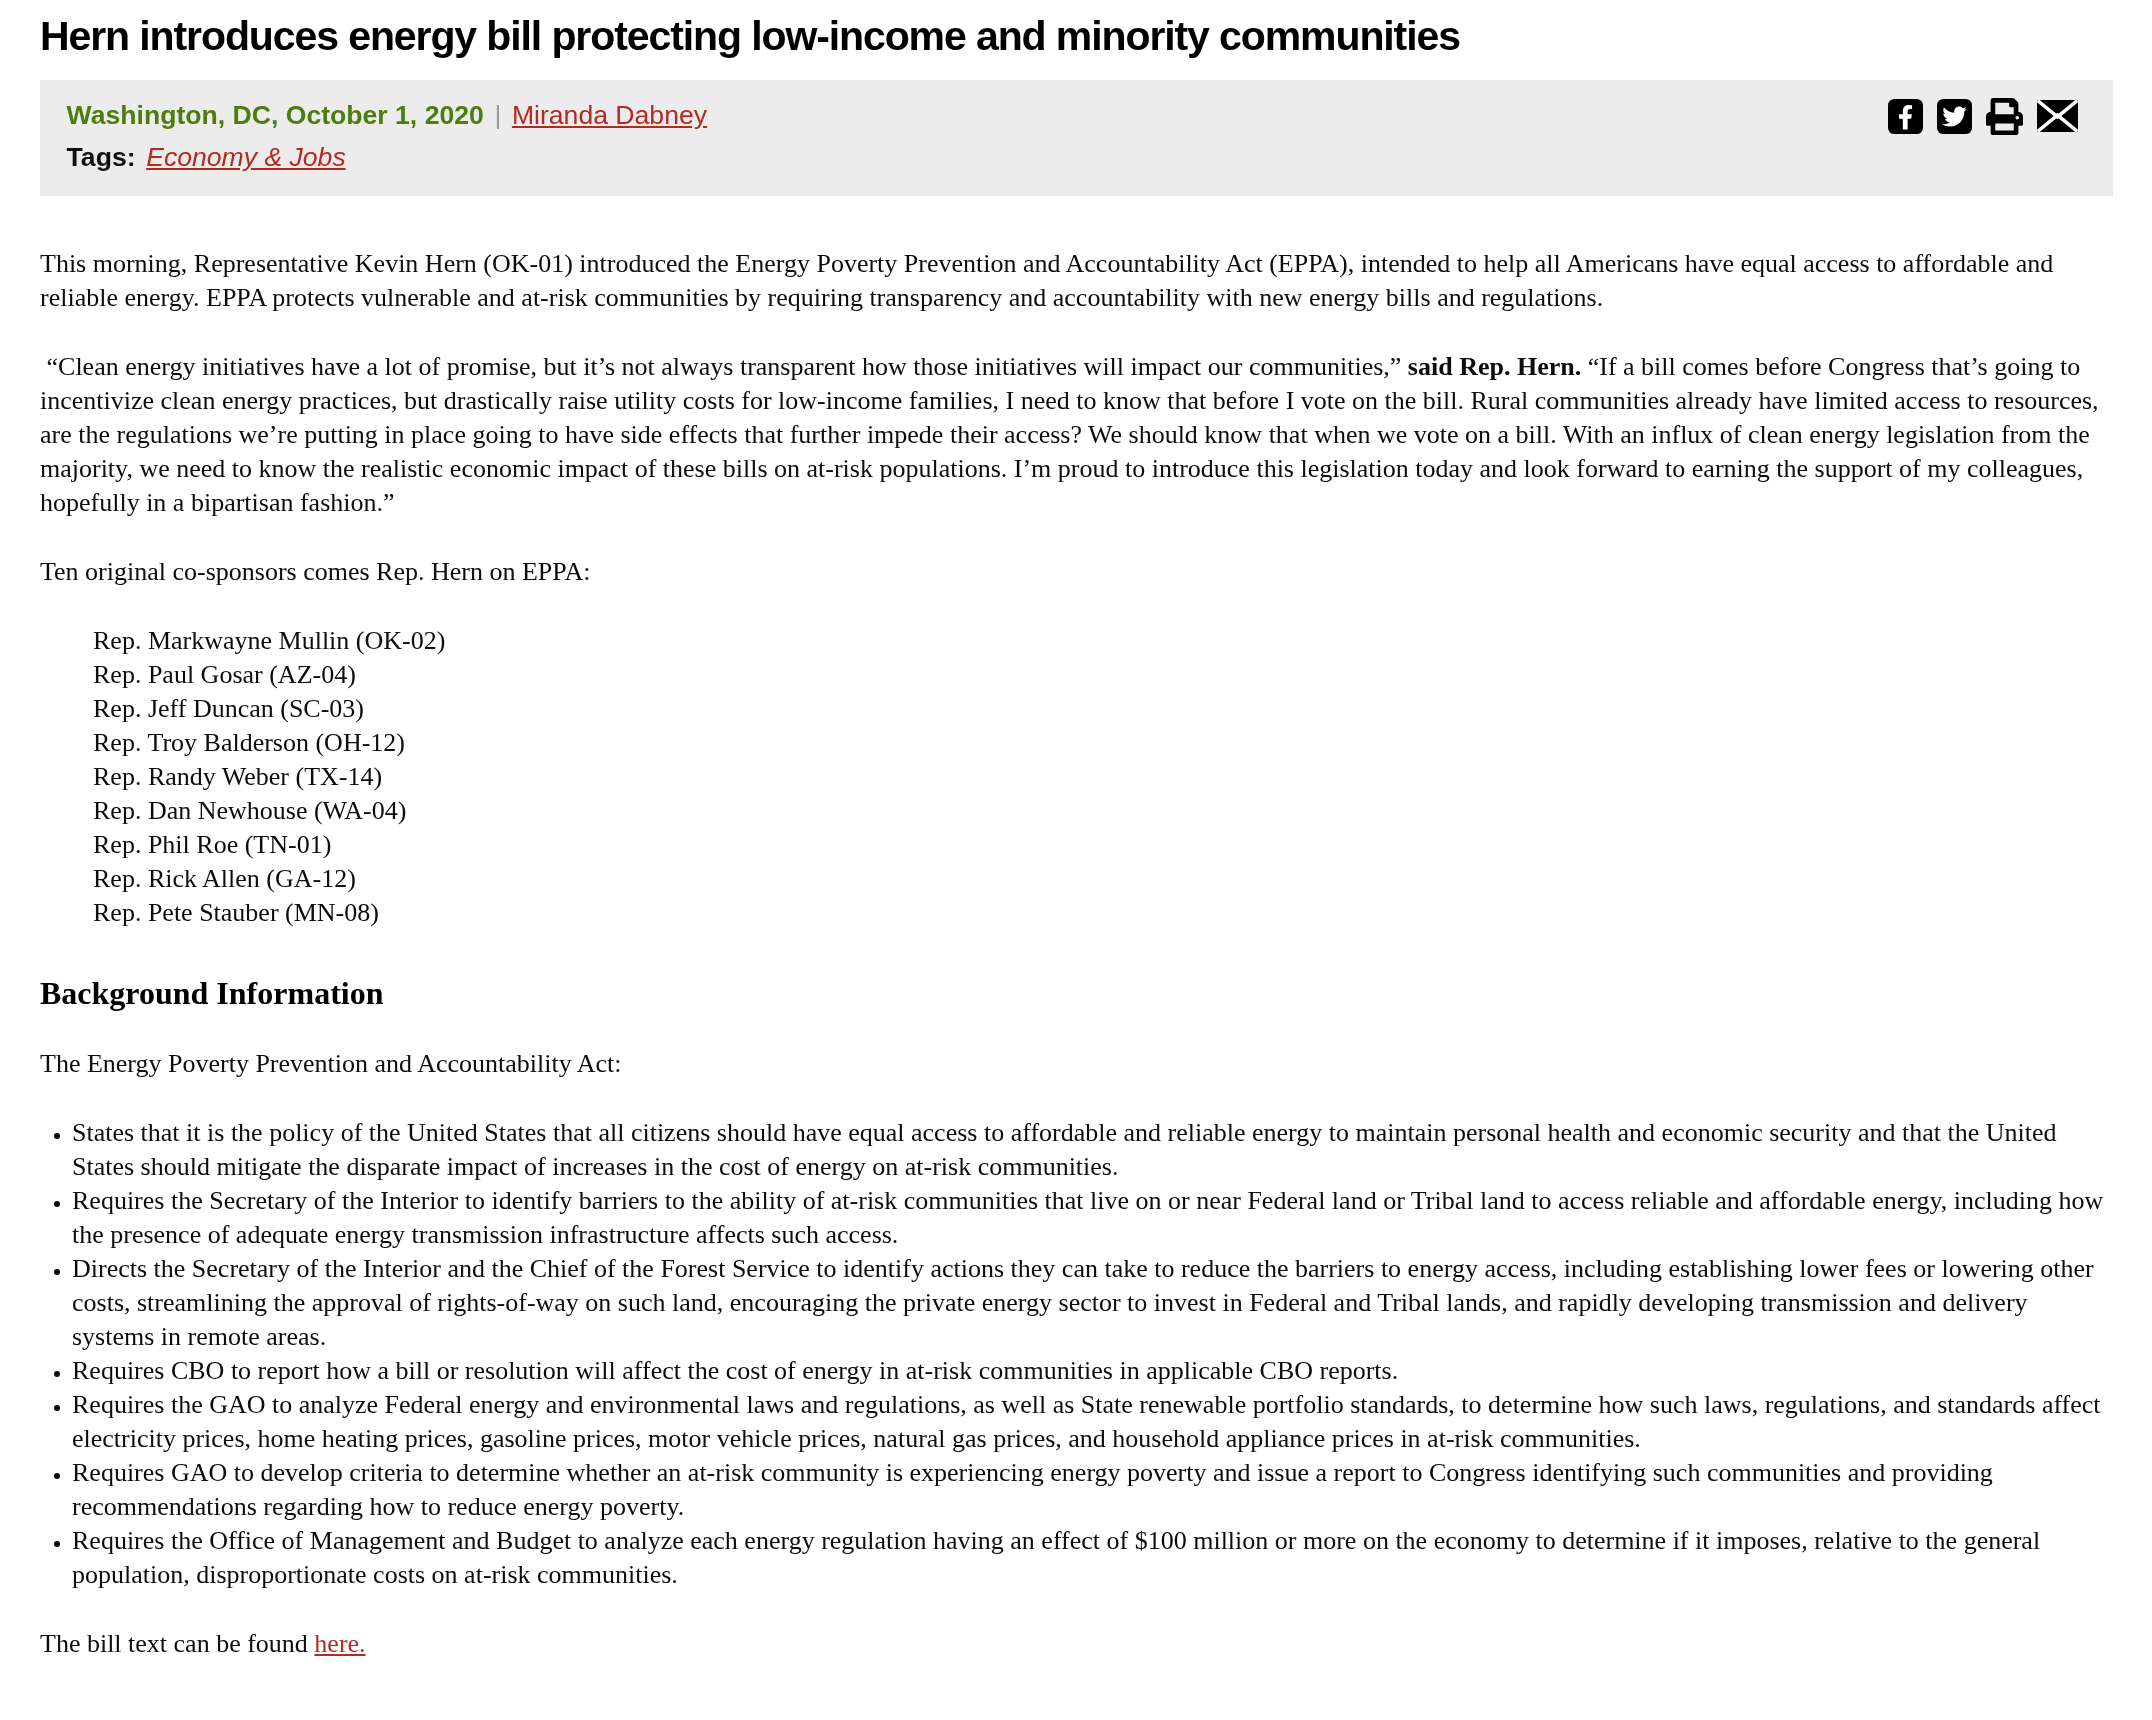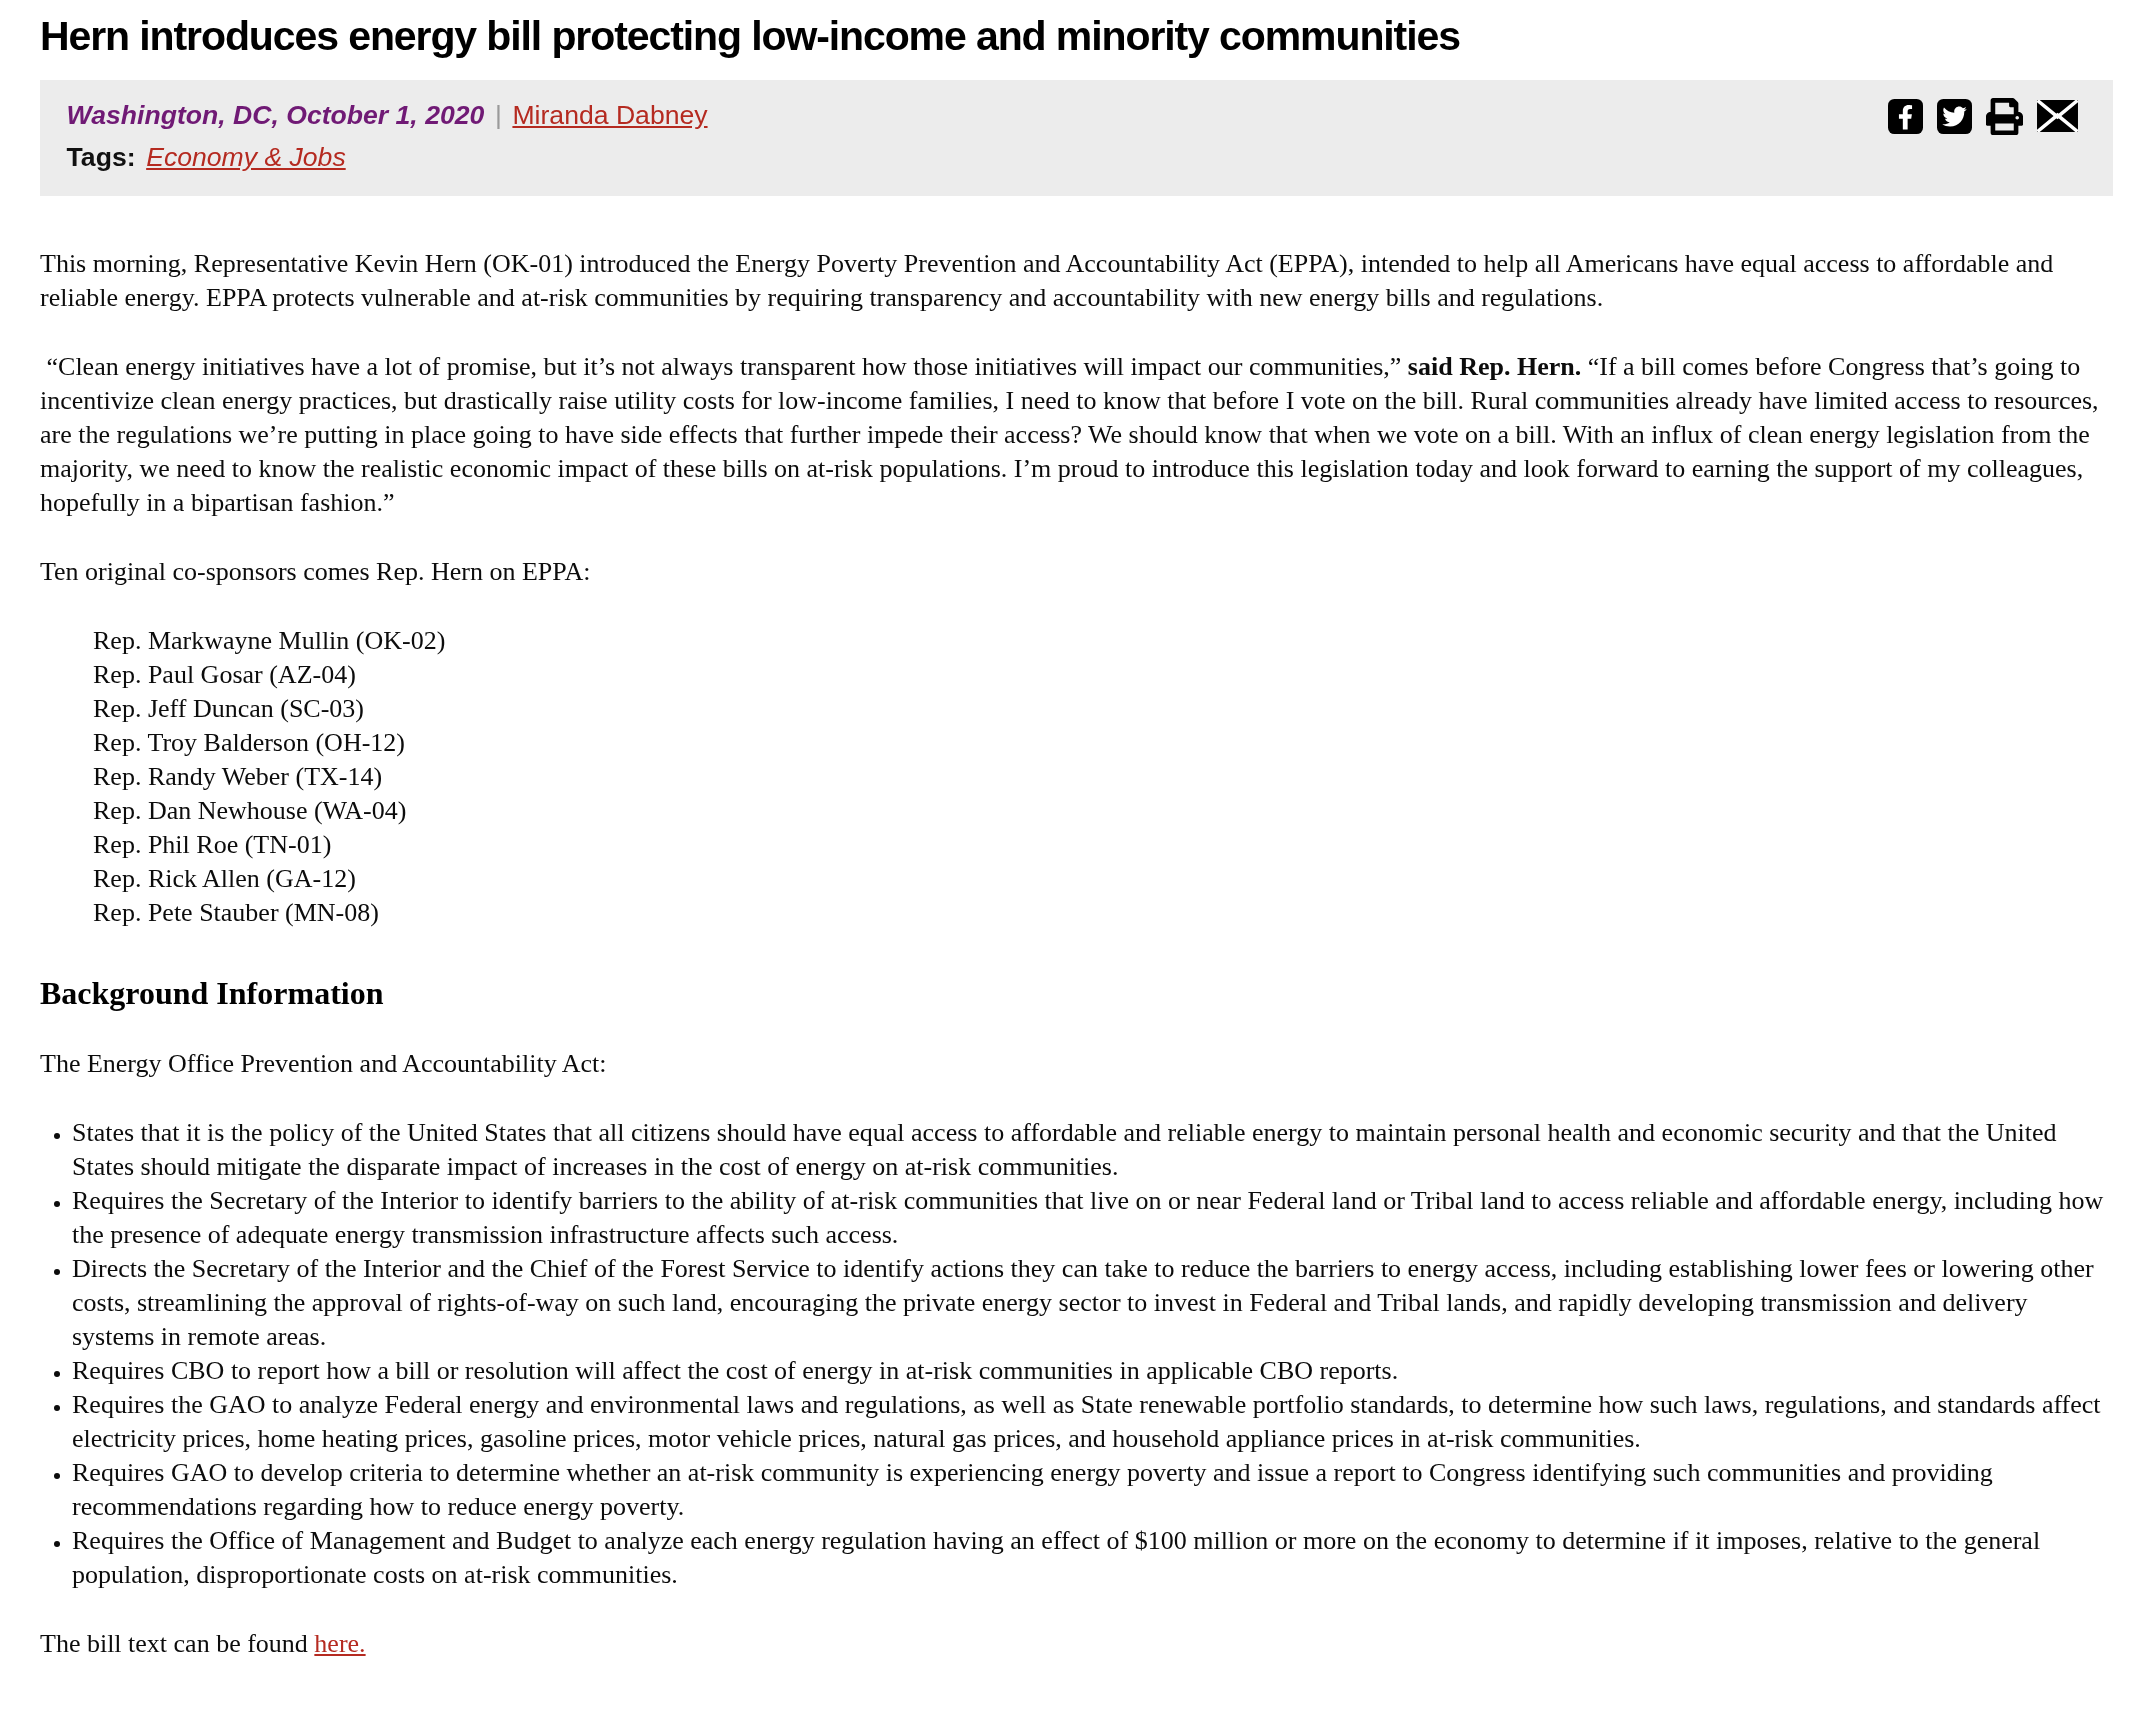--- a/index.html
+++ b/index.html
@@ -24,21 +24,21 @@
 
   
   .meta-bar {
     position:relative;
     background:#ececec;
     margin-top:21px;
     padding:17.7px 26.6px 21px 26.6px;
     font-family:"Liberation Sans", sans-serif;
   }
   .meta-line { font-size:26.6px; line-height:35px; color:#1a1a1a; }
-  .dateline { font-weight:700; color:#701a75;font-style:italic; }
+  .dateline { font-weight:700; color:#4d7c0f; }
   .meta-sep { color:#9a9a9a; font-weight:400; padding:0 10.6px; }
   a.author-link { color:#b52a20; text-decoration:underline; cursor:pointer; }
   .tags-line { margin-top:7px; }
   .tags-label { font-weight:700; color:#111; }
   a.tag-link {
     color:#b52a20; font-style:italic; text-decoration:underline;
     margin-left:10.6px; cursor:pointer;
   }
   .share {
     position:absolute; top:17.7px; right:35px;
@@ -140,21 +140,21 @@
         <li>Rep. Troy Balderson (OH-12)</li>
         <li>Rep. Randy Weber (TX-14)</li>
         <li>Rep. Dan Newhouse (WA-04)</li>
         <li>Rep. Phil Roe (TN-01)</li>
         <li>Rep. Rick Allen (GA-12)</li>
         <li>Rep. Pete Stauber (MN-08)</li>
       </ul>
 
     <h2 class="bg-heading">Background Information</h2>
 
-    <p>The Energy Office Prevention and Accountability Act:</p>
+    <p>The Energy Poverty Prevention and Accountability Act:</p>
 
     <ul class="bullets">
 
     <li>States that it is the policy of the United States that all citizens should have equal access to affordable and reliable energy to maintain personal health and economic security and that the United States should mitigate the disparate impact of increases in the cost of energy on at-risk communities.</li>
         <li>Requires the Secretary of the Interior to identify barriers to the ability of at-risk communities that live on or near Federal land or Tribal land to access reliable and affordable energy, including how the presence of adequate energy transmission infrastructure affects such access.</li>
         <li>Directs the Secretary of the Interior and the Chief of the Forest Service to identify actions they can take to reduce the barriers to energy access, including establishing lower fees or lowering other costs, streamlining the approval of rights-of-way on such land, encouraging the private energy sector to invest in Federal and Tribal lands, and rapidly developing transmission and delivery systems in remote areas.</li>
         <li>Requires CBO to report how a bill or resolution will affect the cost of energy in at-risk communities in applicable CBO reports.</li>
         <li>Requires the GAO to analyze Federal energy and environmental laws and regulations, as well as State renewable portfolio standards, to determine how such laws, regulations, and standards affect electricity prices, home heating prices, gasoline prices, motor vehicle prices, natural gas prices, and household appliance prices in at-risk communities.</li>
         <li>Requires GAO to develop criteria to determine whether an at-risk community is experiencing energy poverty and issue a report to Congress identifying such communities and providing recommendations regarding how to reduce energy poverty.</li>
         <li>Requires the Office of Management and Budget to analyze each energy regulation having an effect of $100 million or more on the economy to determine if it imposes, relative to the general population, disproportionate costs on at-risk communities.</li>

